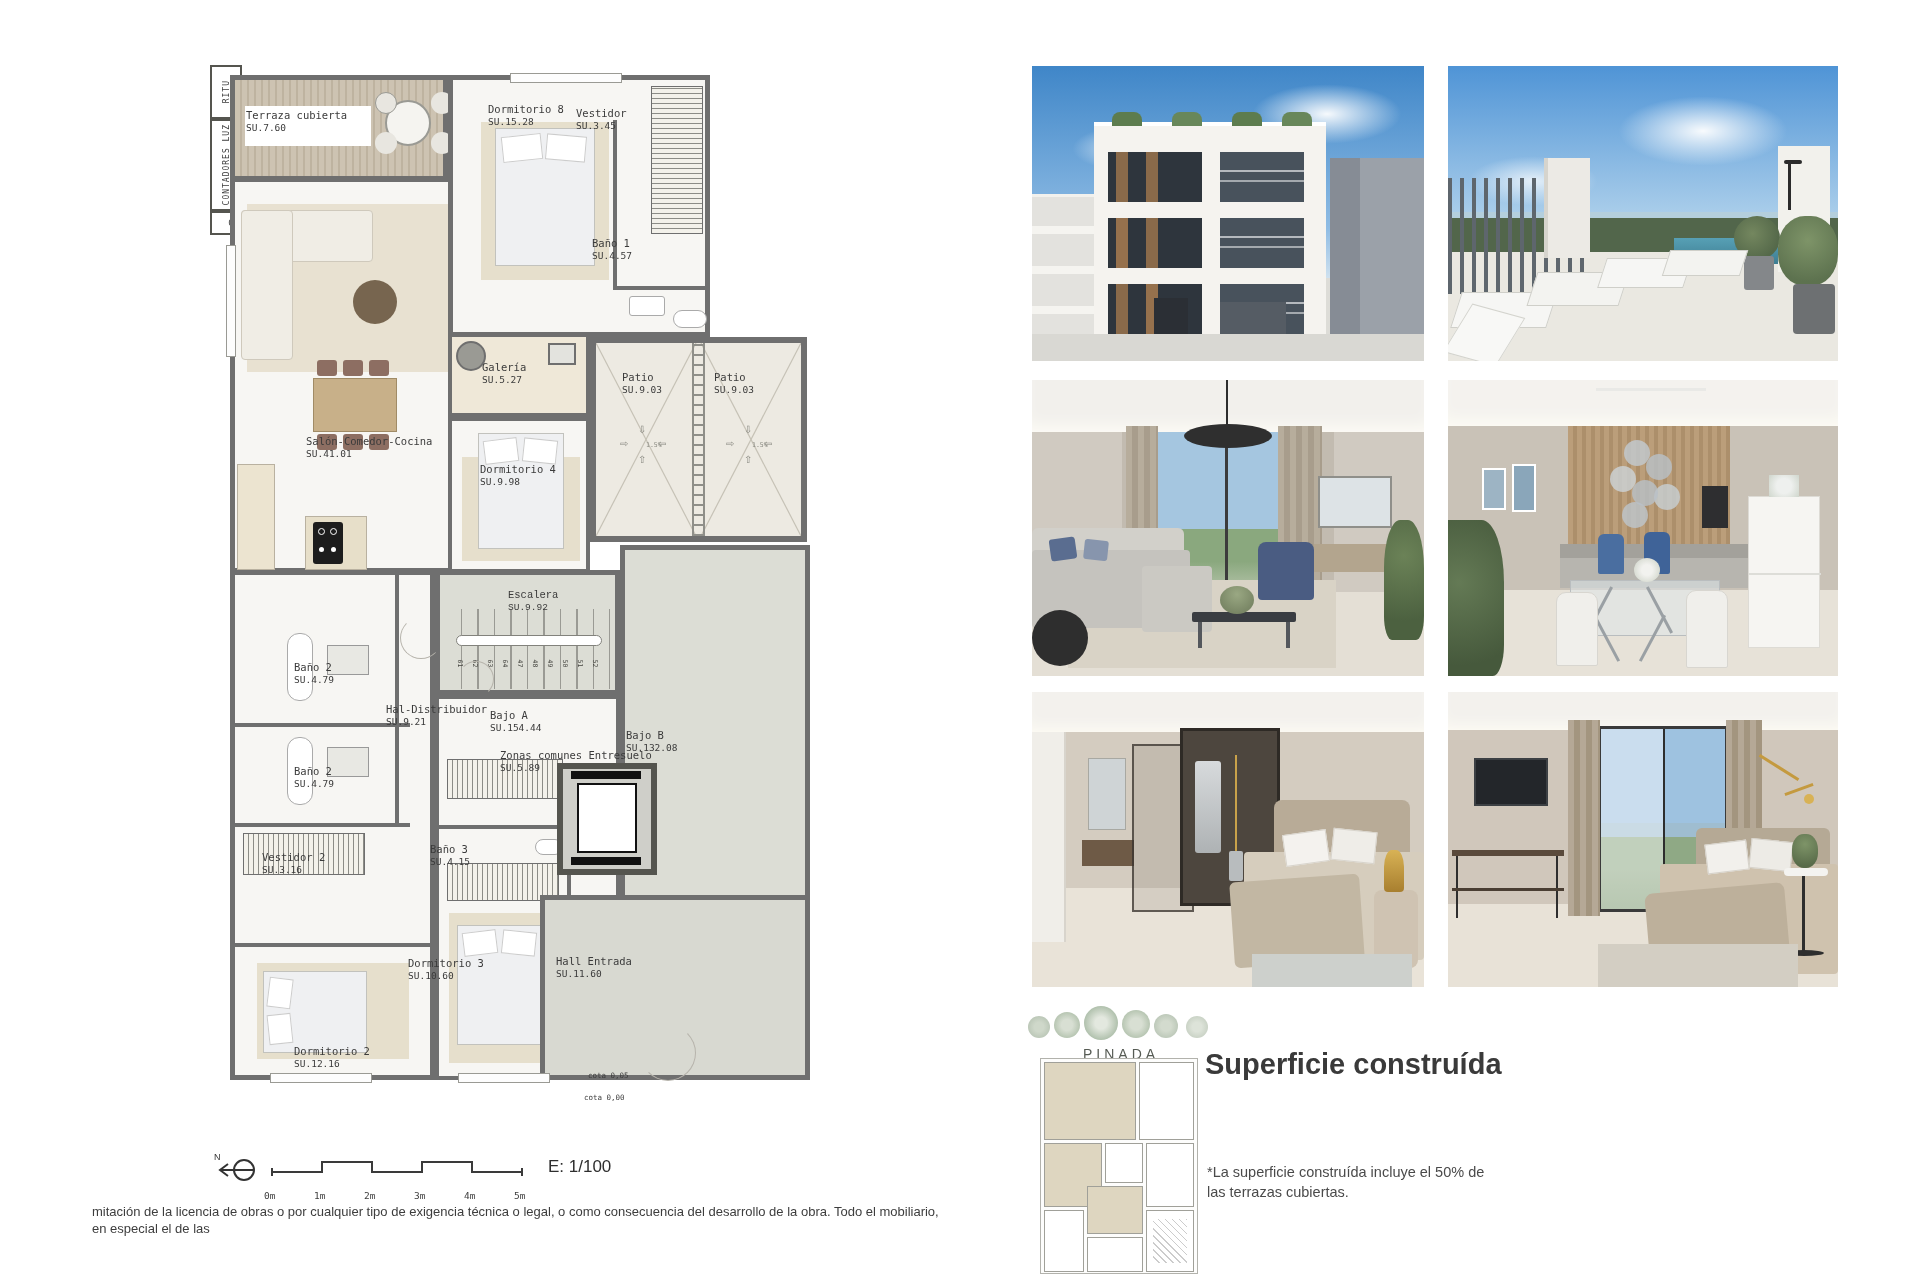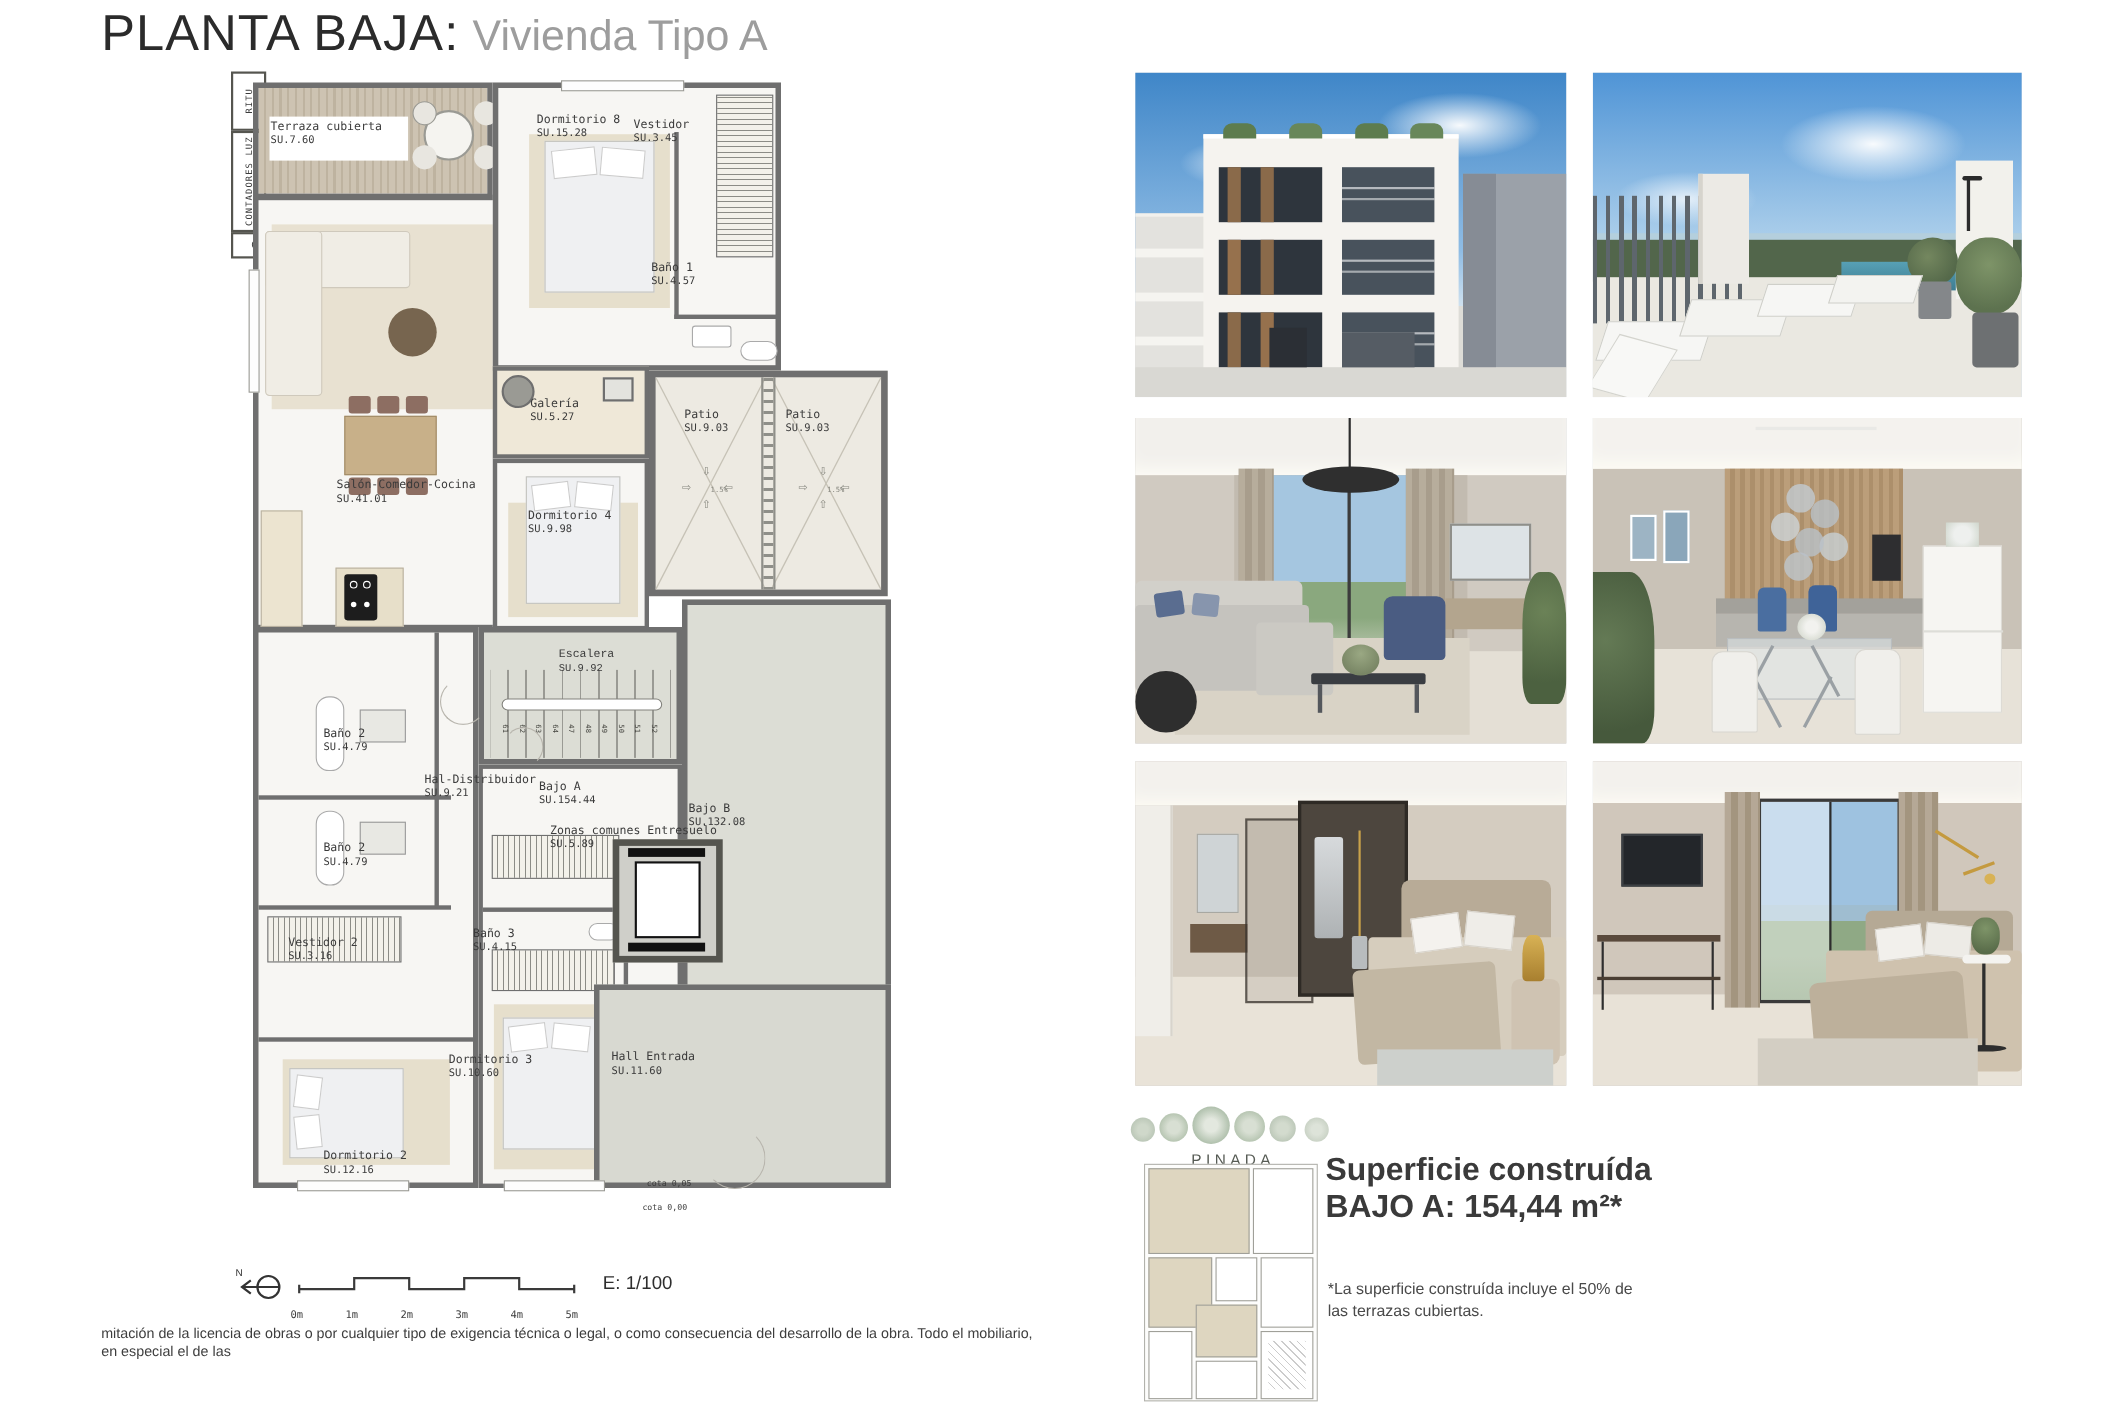--- a/index.html
+++ b/index.html
@@ -37,23 +37,20 @@
   .legal .l{font-size:13px;line-height:1.3;}
   
   .scale{position:absolute;left:214px;top:1156px;width:420px;height:40px;}
   .tick{position:absolute;top:34px;font-size:9.5px;color:#3d3d3d;font-family:"DejaVu Sans Mono",monospace;}
 </style>
 </head>
 <body>
 
 <div class="page">
 
-  <div class="title">
-    <span class="main">PLANTA BAJA:</span><span class="sub">Vivienda Tipo A</span>
-  </div>
 
   <div class="plan">
 
     <div class="blk" style="left:20px;top:112px;width:360px;height:396px;background:#f7f6f3;">
       <div class="s" style="left:12px;top:22px;width:228px;height:168px;background:#e8e1d1;"></div>
       <div class="s" style="left:6px;top:28px;width:132px;height:52px;background:#f0ede5;border:1px solid #cfc9bc;border-radius:4px;"></div>
       <div class="s" style="left:6px;top:28px;width:52px;height:150px;background:#f0ede5;border:1px solid #cfc9bc;border-radius:4px;"></div>
       <div class="s" style="left:118px;top:98px;width:44px;height:44px;background:#77654f;border-radius:50%;"></div>
       <div class="s" style="left:78px;top:196px;width:84px;height:54px;background:#c8b089;border:1px solid #a08b66;"></div>
       <div class="s" style="left:82px;top:178px;width:20px;height:16px;background:#8d6e62;border-radius:3px;box-shadow:26px 0 #8d6e62,52px 0 #8d6e62;"></div>
@@ -400,21 +397,20 @@
     <div class="s" style="left:105px;top:84px;width:48px;height:64px;background:#fff;border:1px solid #a0a099;"></div>
     <div class="s" style="left:46px;top:127px;width:56px;height:48px;background:#ded6c0;border:1px solid #a0a099;"></div>
     <div class="s" style="left:3px;top:151px;width:40px;height:62px;background:#fff;border:1px solid #a0a099;"></div>
     <div class="s" style="left:46px;top:178px;width:56px;height:35px;background:#fff;border:1px solid #a0a099;"></div>
     <div class="s" style="left:105px;top:151px;width:48px;height:62px;background:#fff;border:1px solid #a0a099;"></div>
     <div class="s" style="left:112px;top:160px;width:34px;height:44px;background:repeating-linear-gradient(45deg,transparent 0 4px,#ccc 4px 5px);"></div>
   </div>
 
   <div class="sum-h">
     <div>Superficie construída</div>
-    <div>BAJO A: 154,44 m²*</div>
   </div>
   <div class="sum-f">
     <div>*La superficie construída incluye el 50% de</div>
     <div>las  terrazas cubiertas.</div>
   </div>
 
   <div class="legal">
     <div class="l">mitación de la licencia de obras o por cualquier tipo de exigencia técnica o legal, o como consecuencia del desarrollo de la obra. Todo el mobiliario, en especial el de las</div>
 
   </div>

